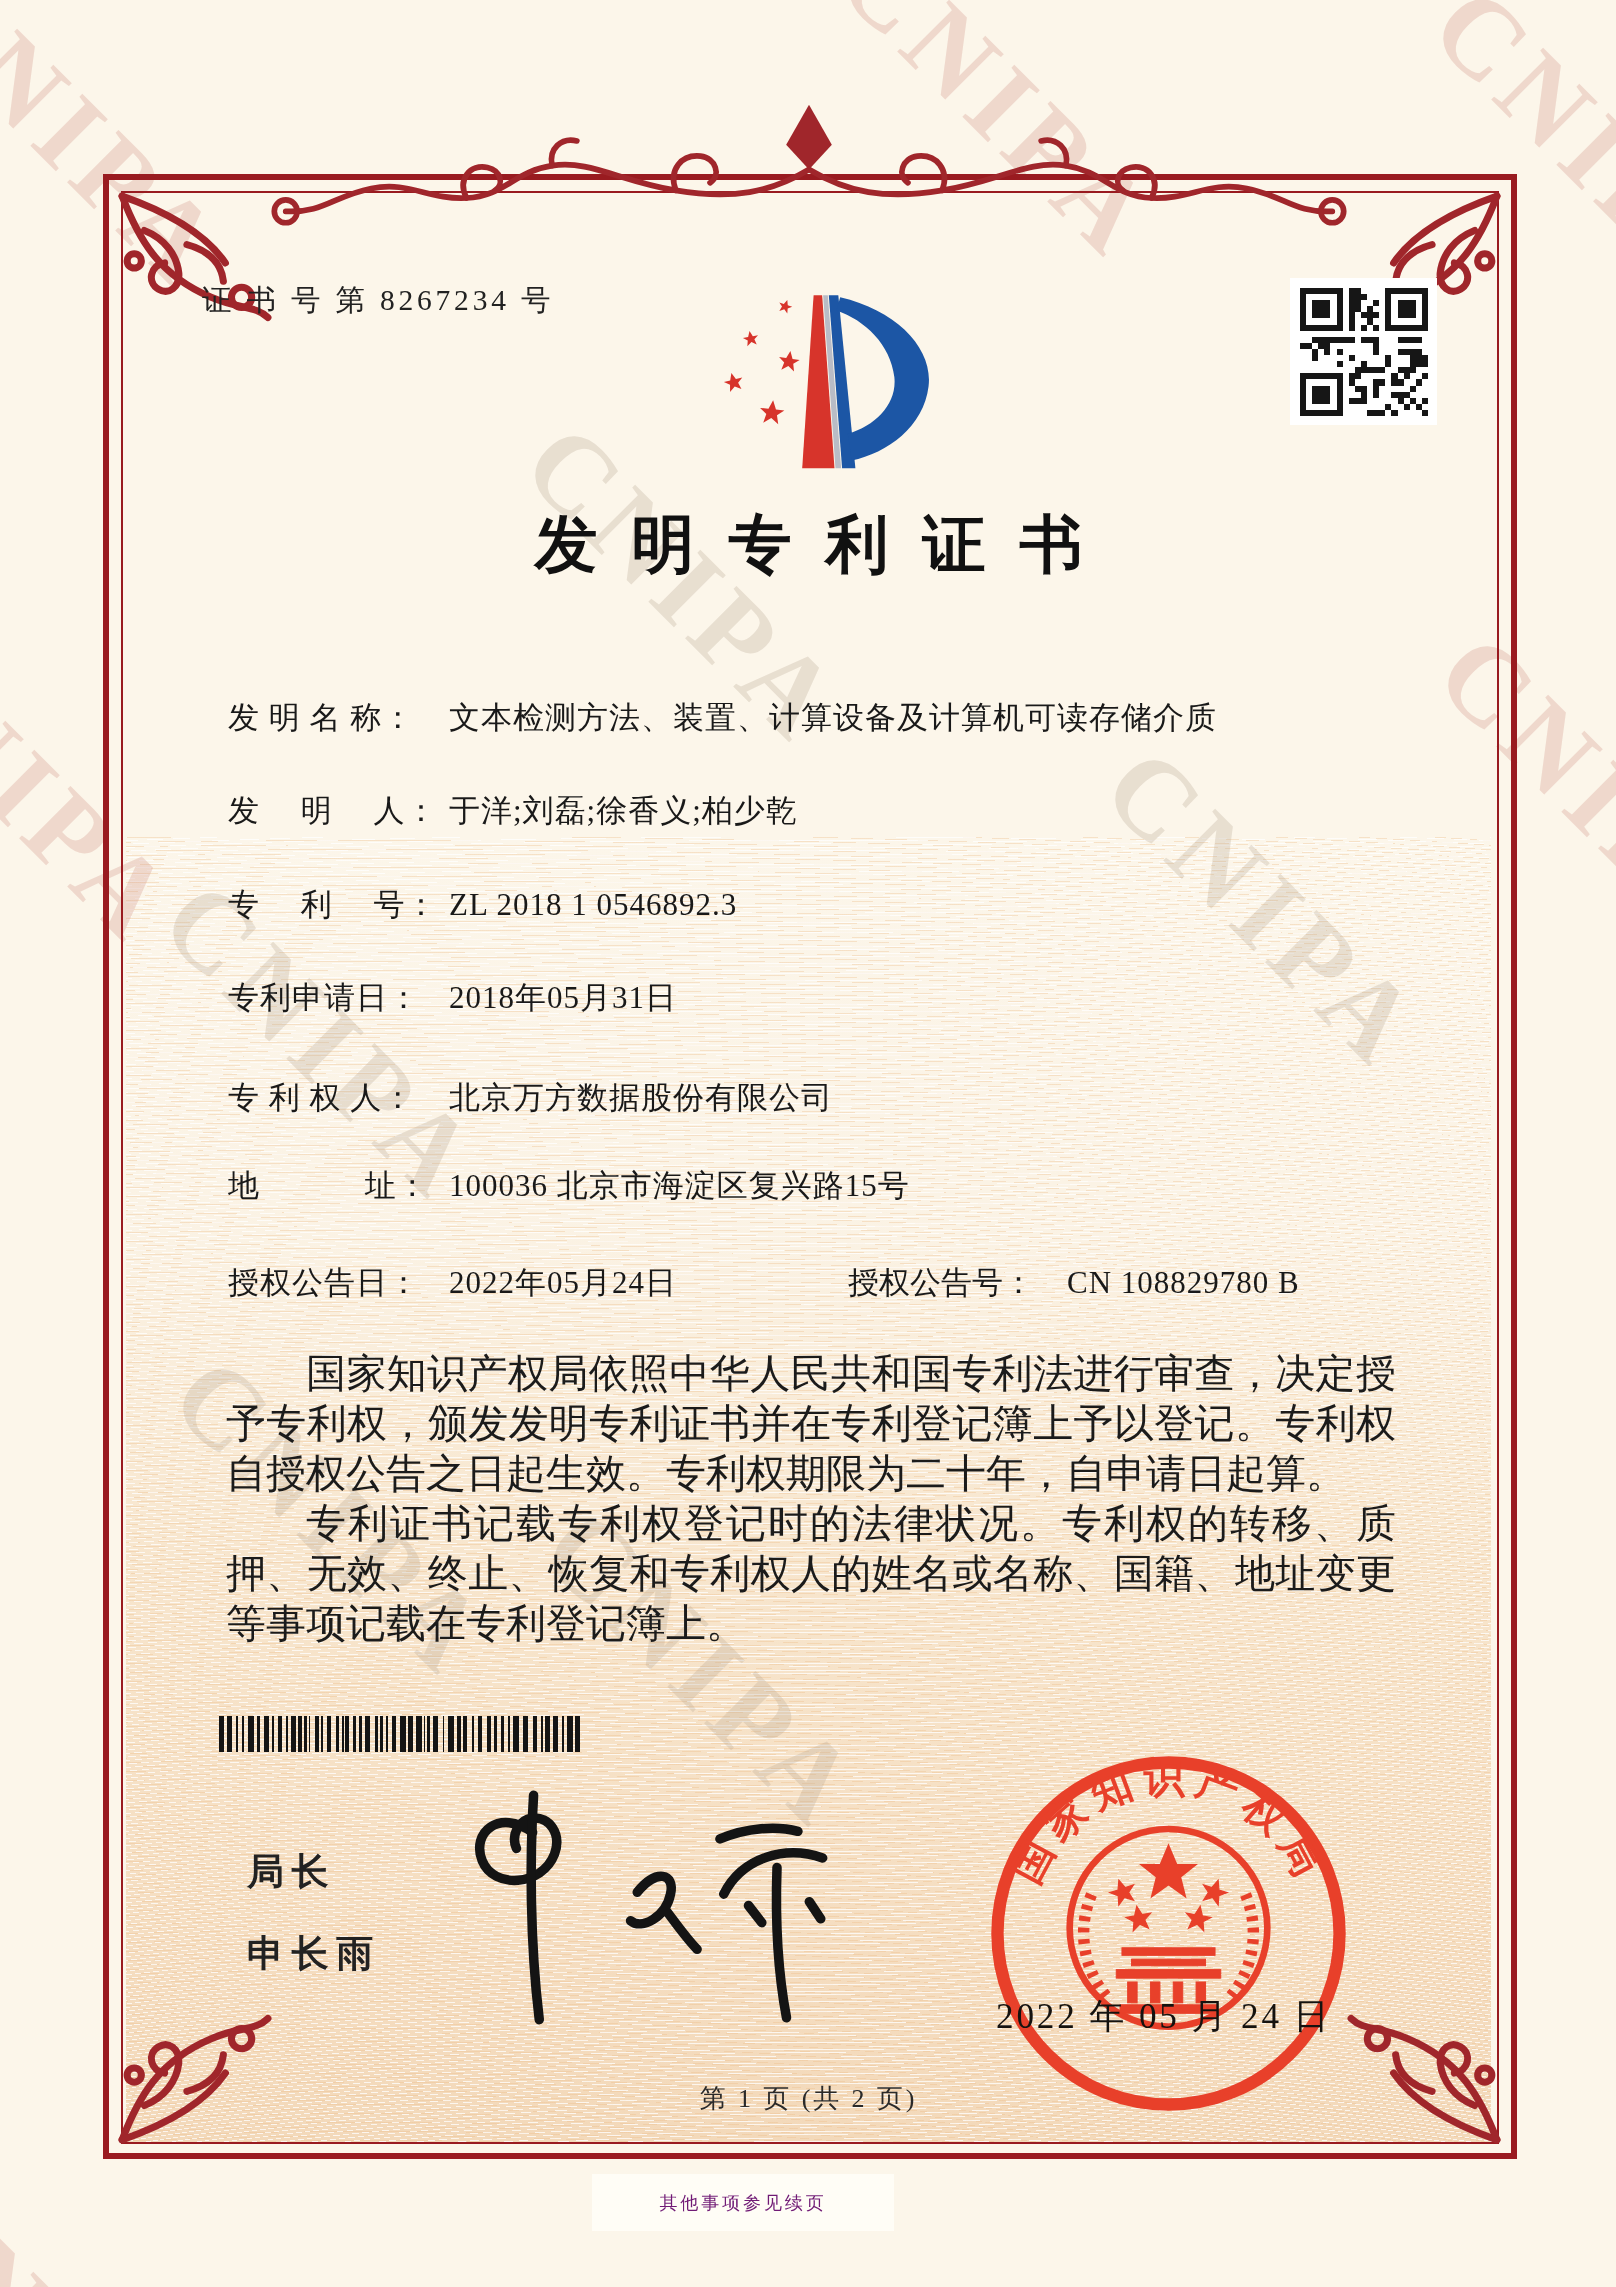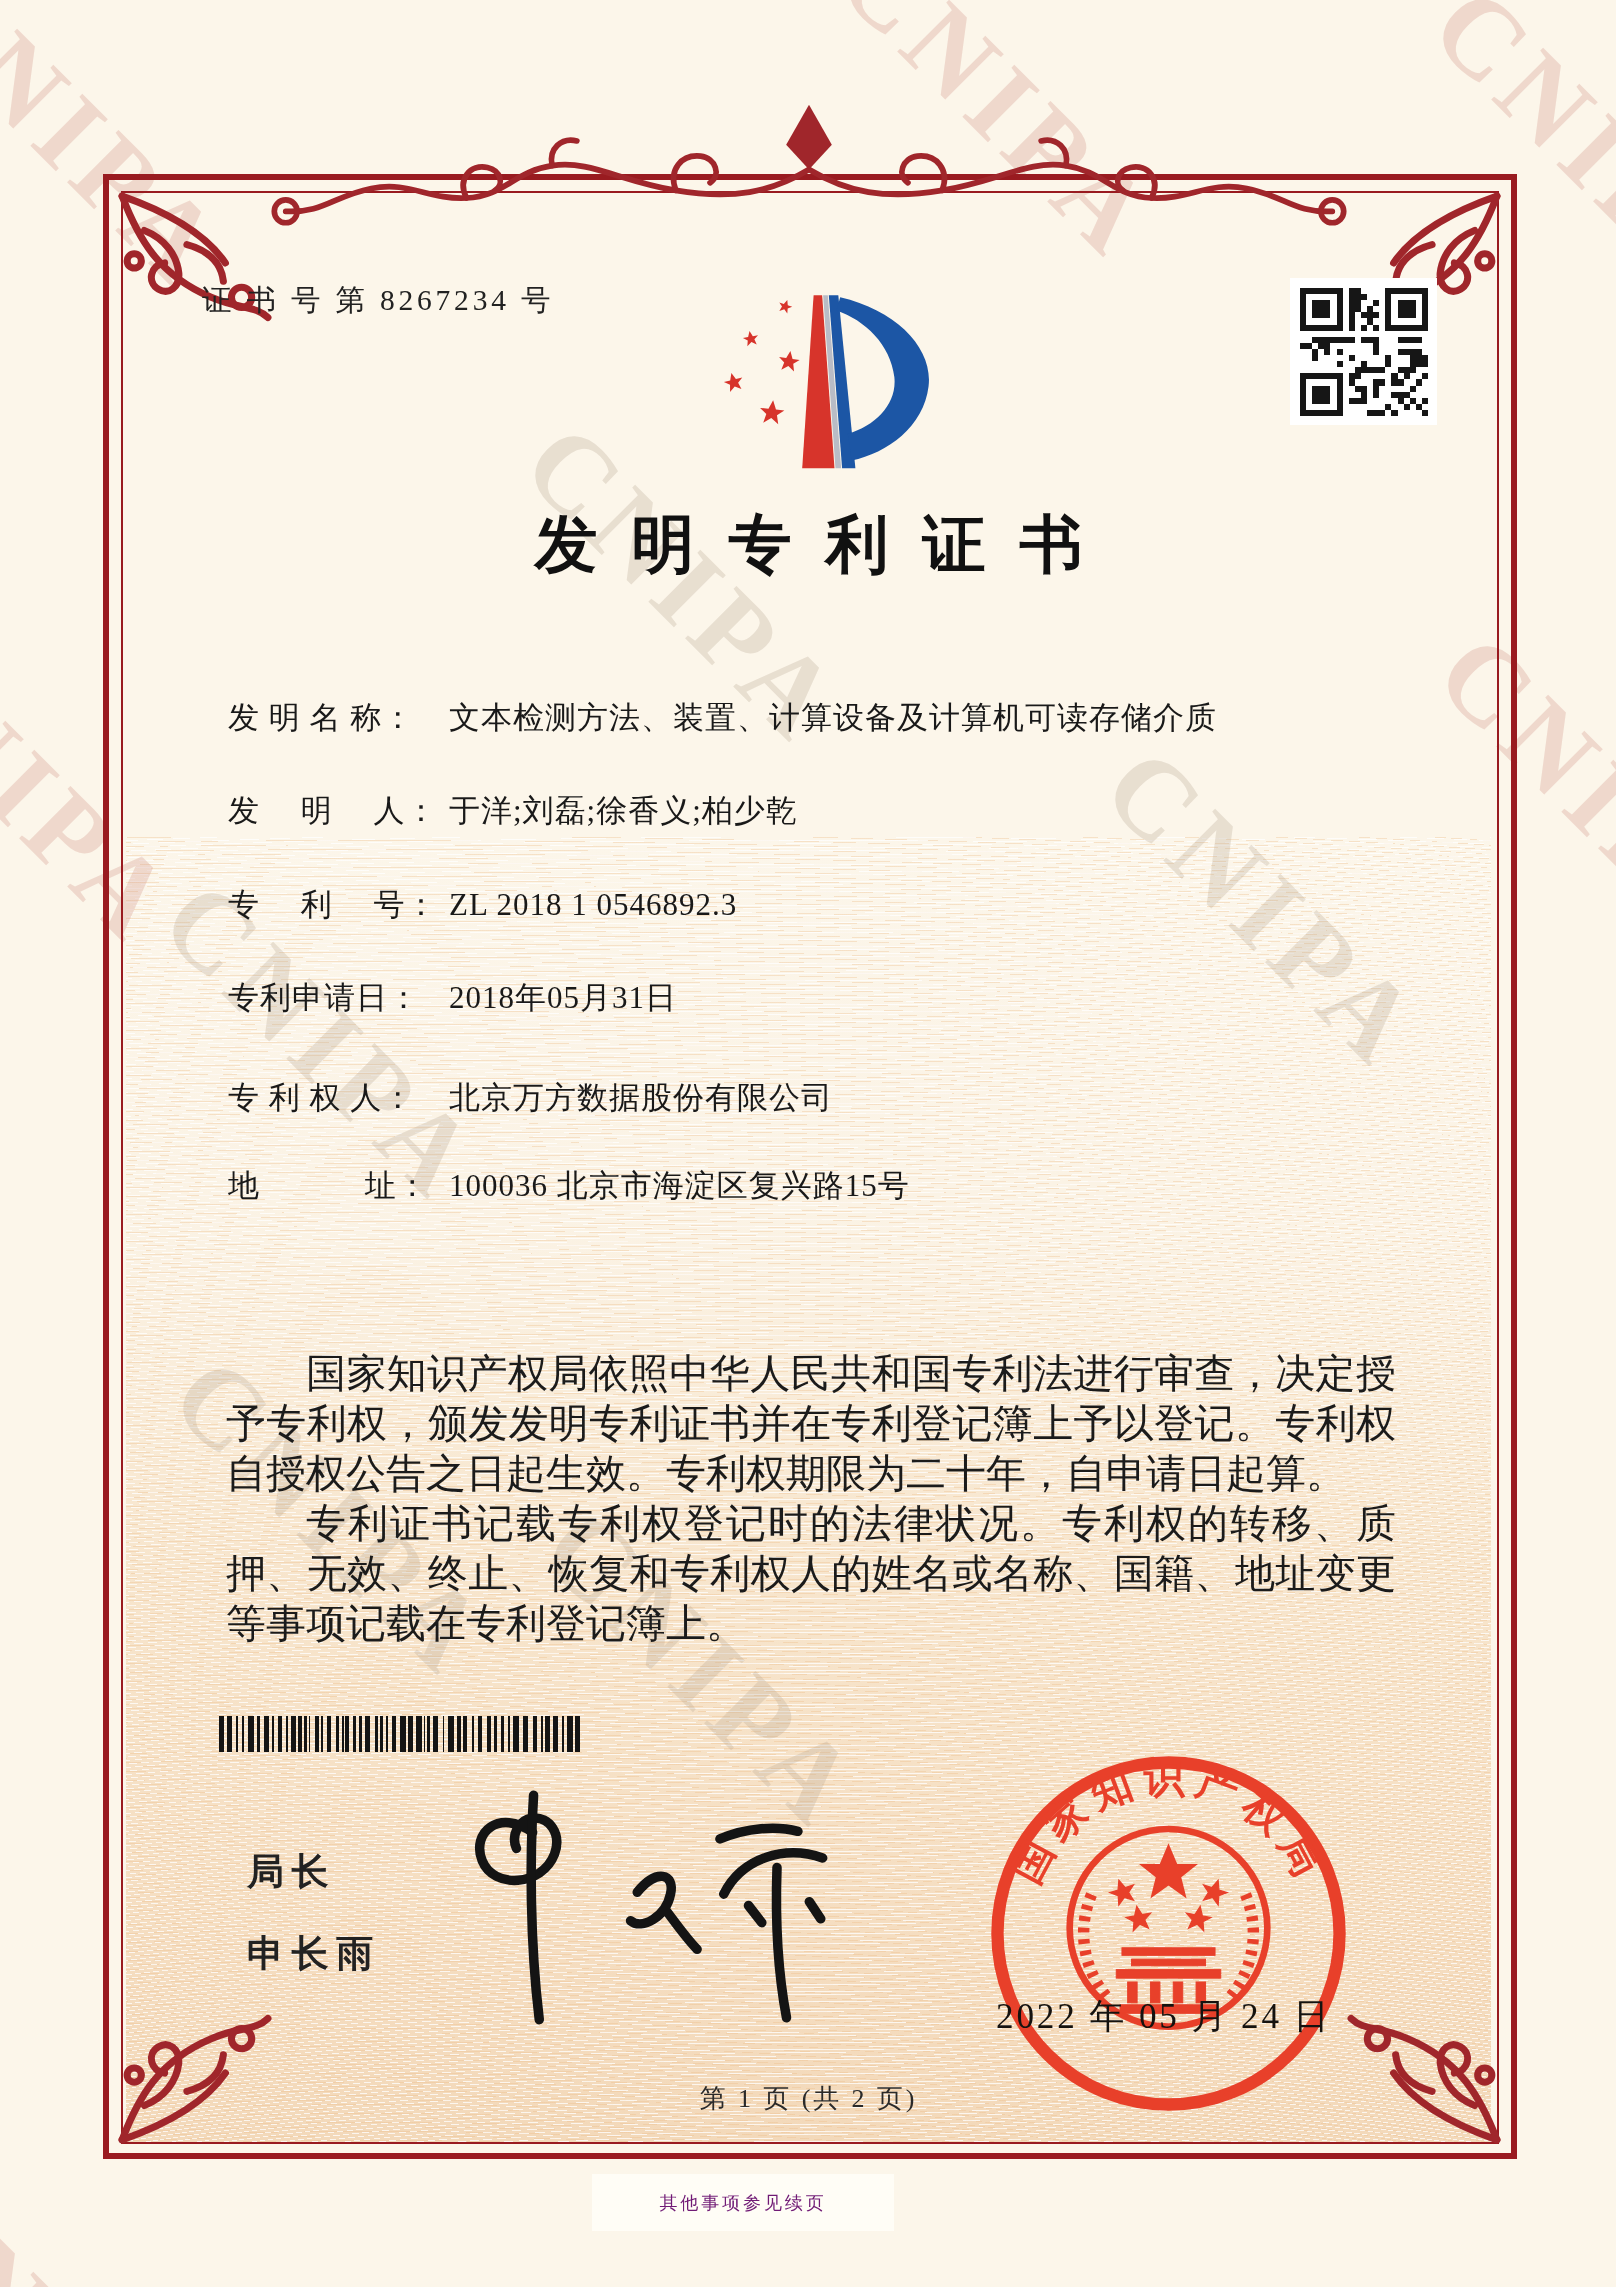--- a/index.html
+++ b/index.html
@@ -426,20 +426,23 @@
   </div>
   <div class="field-row" style="top:977px;">
     <span class="field-label">专利申请日：</span><span class="field-value">2018年05月31日</span>
   </div>
   <div class="field-row" style="top:1077px;">
     <span class="field-label">专 利 权 人：</span><span class="field-value">北京万方数据股份有限公司</span>
   </div>
   <div class="field-row" style="top:1165px;">
     <span class="field-label">地　　　 址：</span><span class="field-value">100036 北京市海淀区复兴路15号</span>
   </div>
+  <div class="field-row" id="row-grant" style="top:1262px;">
+    <span class="field-label">授权公告日：</span><span class="field-value">2022年05月24日</span><span id="grant-no-label">授权公告号：</span><span class="field-value">CN 108829780 B</span>
+  </div>
 
   <div id="body-text">
     <p>国家知识产权局依照中华人民共和国专利法进行审查，决定授予专利权，颁发发明专利证书并在专利登记簿上予以登记。专利权自授权公告之日起生效。专利权期限为二十年，自申请日起算。</p>
     <p>专利证书记载专利权登记时的法律状况。专利权的转移、质押、无效、终止、恢复和专利权人的姓名或名称、国籍、地址变更等事项记载在专利登记簿上。</p>
   </div>
 
   <div id="barcode">
       <i style="width:4.8px"></i>
       <i class="gap" style="width:2.9px"></i>
       <i style="width:5.7px"></i>

